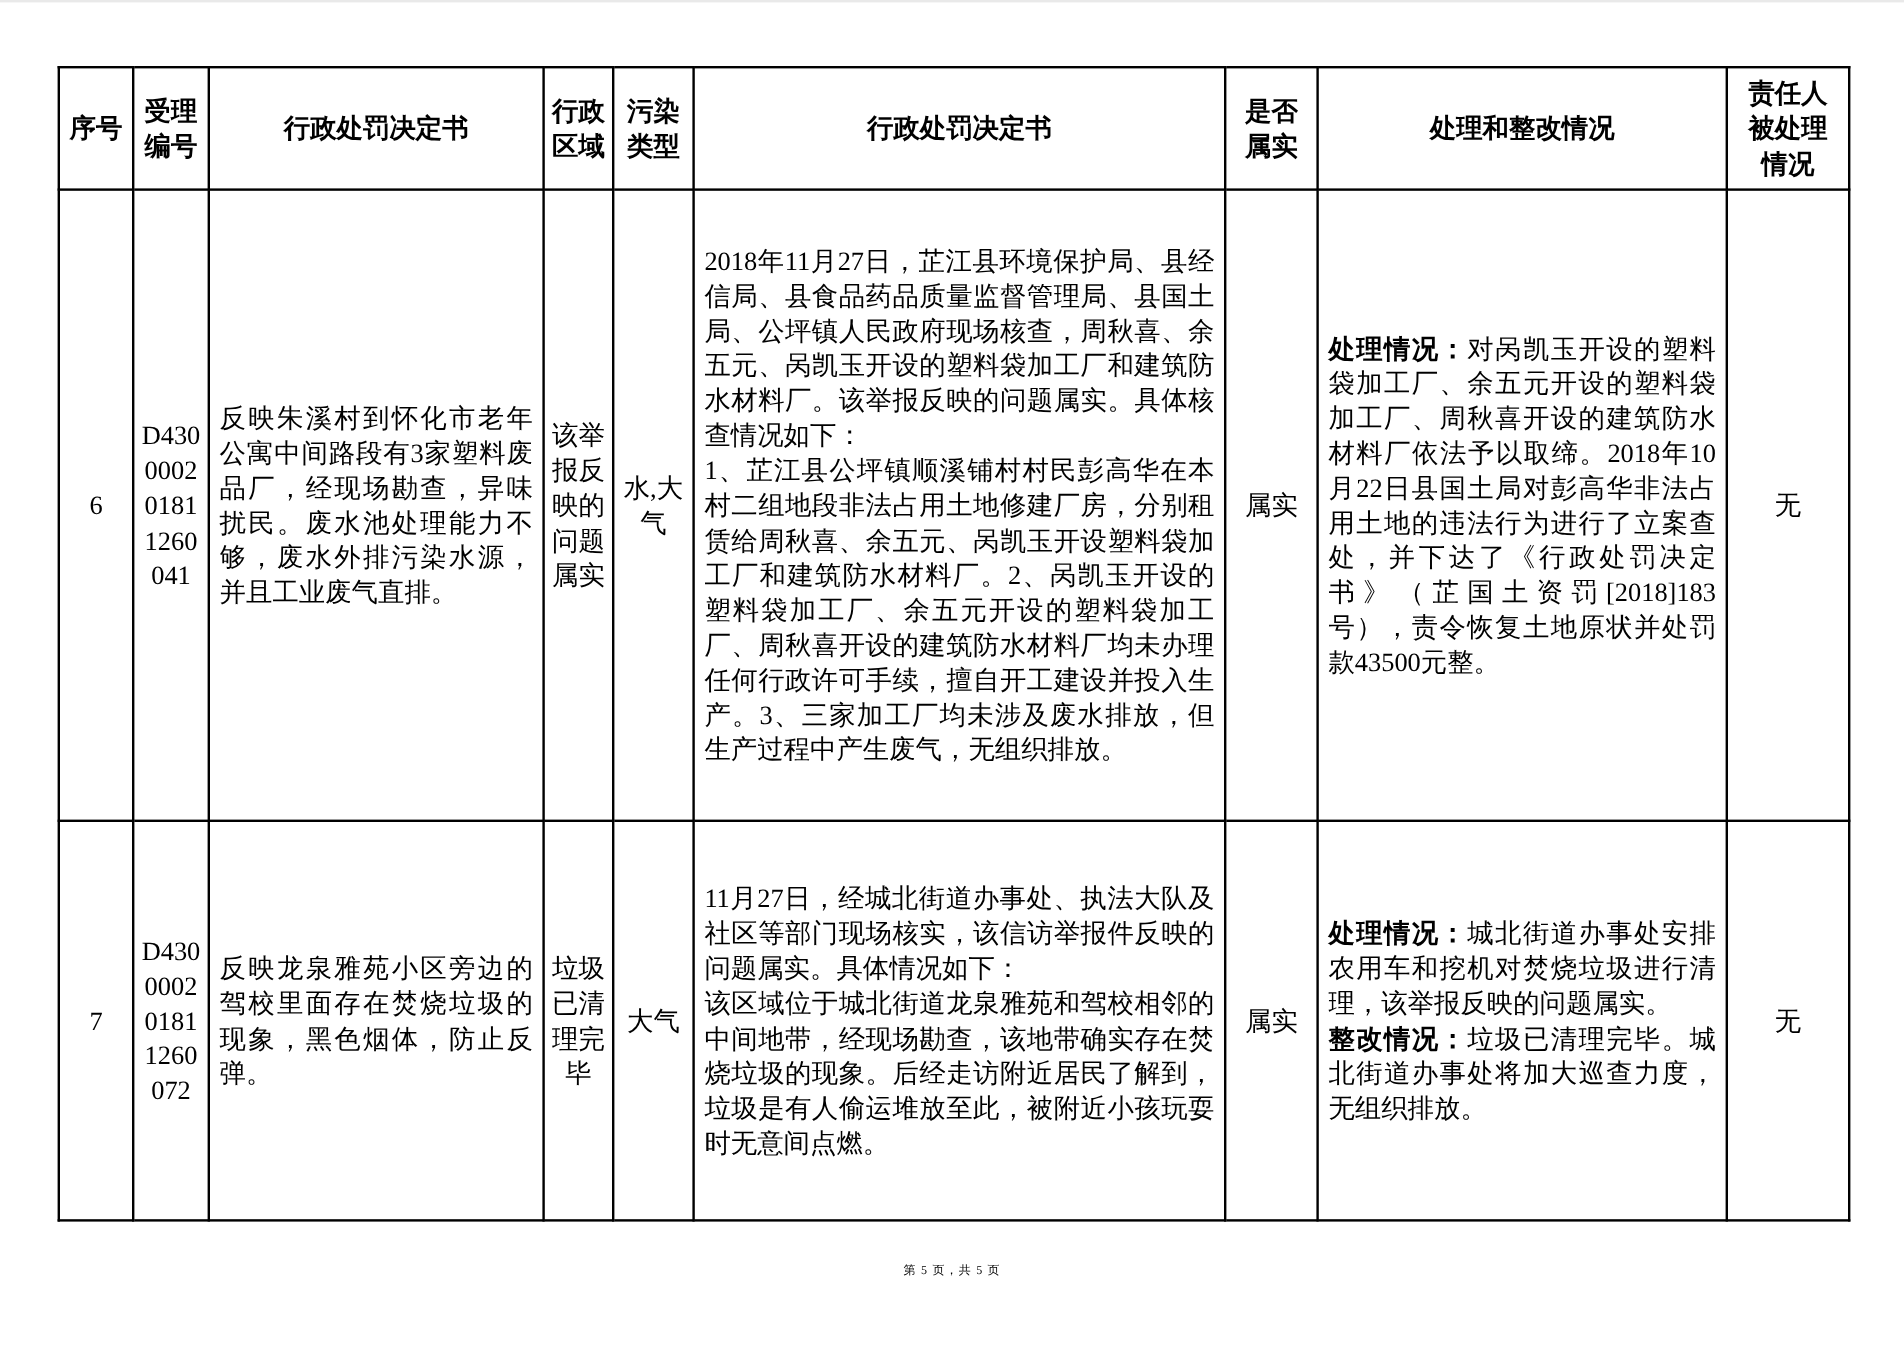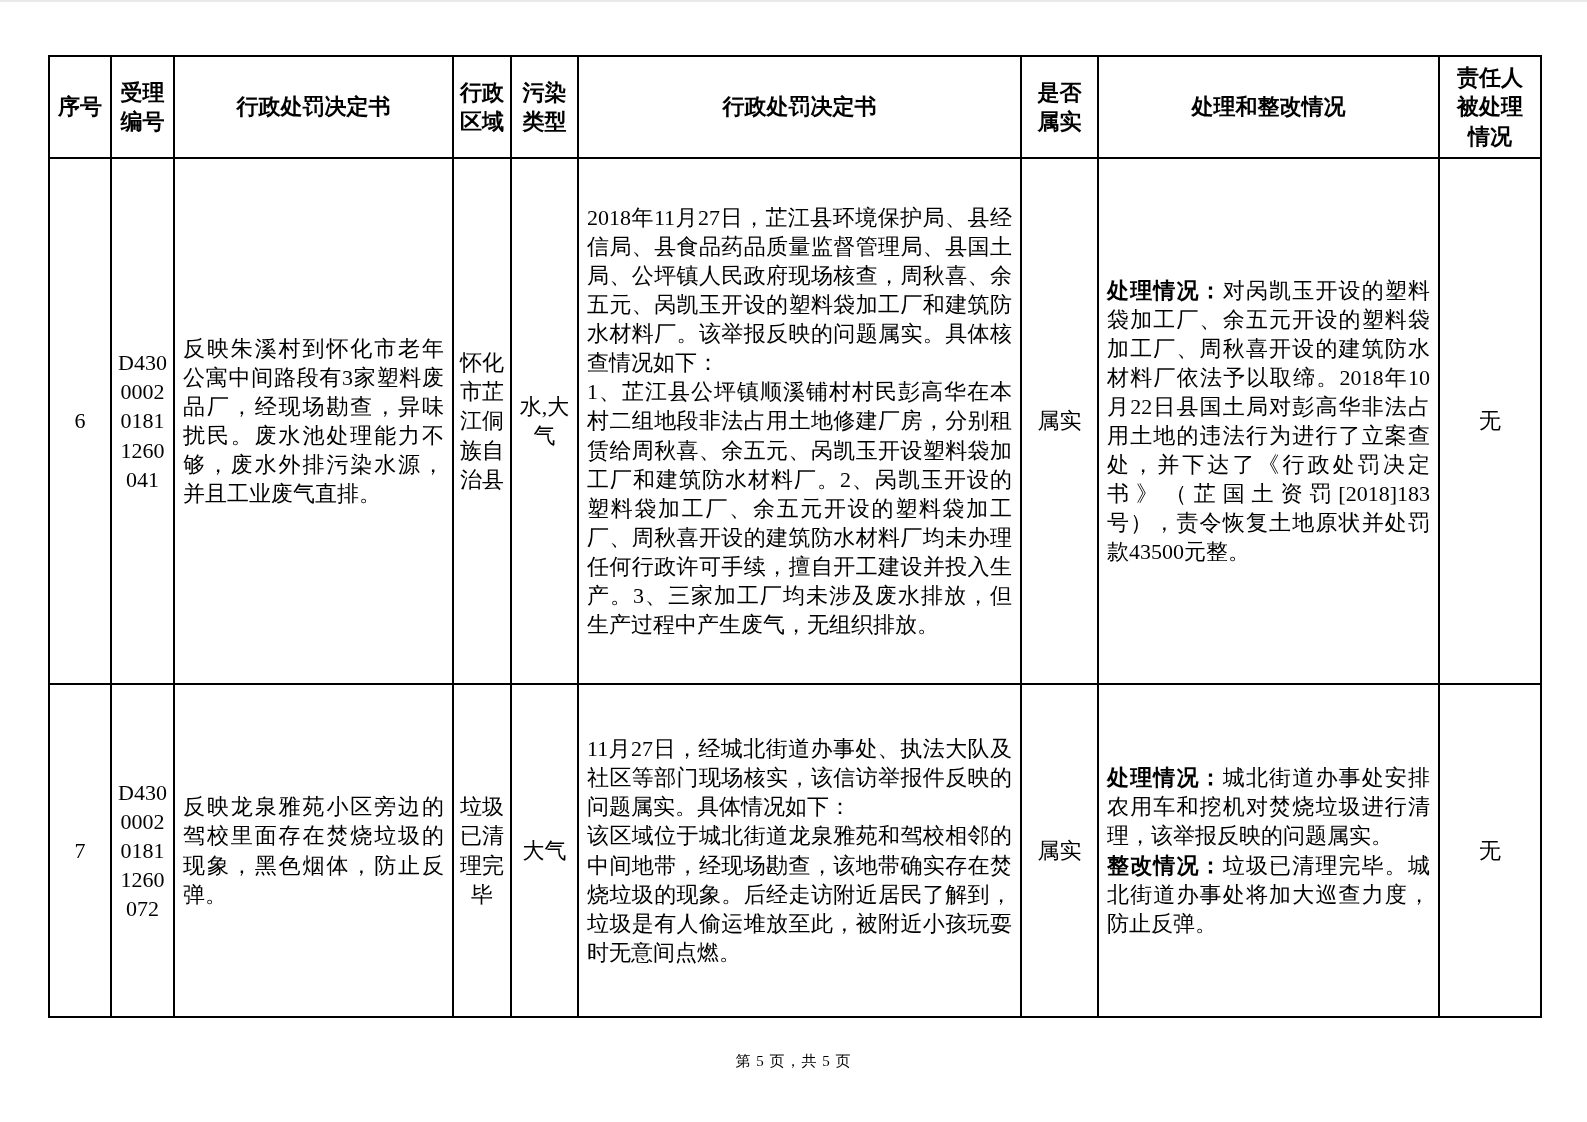--- a/index.html
+++ b/index.html
@@ -64,21 +64,21 @@
     font-weight: bold;
   }
   .row6 td { height: 516px; }
   .row7 td { height: 323px; }
   .footer {
     position: absolute;
     left: 0;
     top: 1052px;
     width: 100%;
     text-align: center;
-    font-size: 15px;
+    font-size: 10px;
     letter-spacing: 1px;
   }
 </style>
 </head>
 <body>
 
 <div class="page">
   <div class="page-top-edge"></div>
 
   <table class="report">
@@ -116,21 +116,21 @@
 
     <tbody>
       <tr class="row6">
         <td class="center">6</td>
         <td class="center pre">D430
 0002
 0181
 1260
 041</td>
         <td class="textcell">反映朱溪村到怀化市老年公寓中间路段有3家塑料废品厂，经现场勘查，异味扰民。废水池处理能力不够，废水外排污染水源，并且工业废气直排。</td>
-        <td class="center">怀化市芷江侗族自治县</td>
+        <td class="center">该举报反映的问题属实</td>
         <td class="center">水,大气</td>
         <td class="textcell pre">2018年11月27日，芷江县环境保护局、县经信局、县食品药品质量监督管理局、县国土局、公坪镇人民政府现场核查，周秋喜、余五元、呙凯玉开设的塑料袋加工厂和建筑防水材料厂。该举报反映的问题属实。具体核查情况如下：
 1、芷江县公坪镇顺溪铺村村民彭高华在本村二组地段非法占用土地修建厂房，分别租赁给周秋喜、余五元、呙凯玉开设塑料袋加工厂和建筑防水材料厂。2、呙凯玉开设的塑料袋加工厂、余五元开设的塑料袋加工厂、周秋喜开设的建筑防水材料厂均未办理任何行政许可手续，擅自开工建设并投入生产。3、三家加工厂均未涉及废水排放，但生产过程中产生废气，无组织排放。</td>
         <td class="center">属实</td>
         <td class="textcell">
           <div><span class="seg-label">处理情况：</span><span>对呙凯玉开设的塑料袋加工厂、余五元开设的塑料袋加工厂、周秋喜开设的建筑防水材料厂依法予以取缔。2018年10月22日县国土局对彭高华非法占用土地的违法行为进行了立案查处，并下达了《行政处罚决定书》（芷国土资罚[2018]183号），责令恢复土地原状并处罚款43500元整。</span></div>
         </td>
         <td class="center">无</td>
       </tr>
 
@@ -142,21 +142,21 @@
 1260
 072</td>
         <td class="textcell">反映龙泉雅苑小区旁边的驾校里面存在焚烧垃圾的现象，黑色烟体，防止反弹。</td>
         <td class="center">垃圾已清理完毕</td>
         <td class="center">大气</td>
         <td class="textcell pre">11月27日，经城北街道办事处、执法大队及社区等部门现场核实，该信访举报件反映的问题属实。具体情况如下：
 该区域位于城北街道龙泉雅苑和驾校相邻的中间地带，经现场勘查，该地带确实存在焚烧垃圾的现象。后经走访附近居民了解到，垃圾是有人偷运堆放至此，被附近小孩玩耍时无意间点燃。</td>
         <td class="center">属实</td>
         <td class="textcell">
           <div><span class="seg-label">处理情况：</span><span>城北街道办事处安排农用车和挖机对焚烧垃圾进行清理，该举报反映的问题属实。</span></div>
-          <div><span class="seg-label">整改情况：</span><span>垃圾已清理完毕。城北街道办事处将加大巡查力度，防止反弹。</span></div>
+          <div><span class="seg-label">整改情况：</span><span>垃圾已清理完毕。城北街道办事处将加大巡查力度，无组织排放。</span></div>
         </td>
         <td class="center">无</td>
       </tr>
     </tbody>
   </table>
 
   <div class="footer">第 5 页，共 5 页</div>
 </div>
 
 </body></html>

